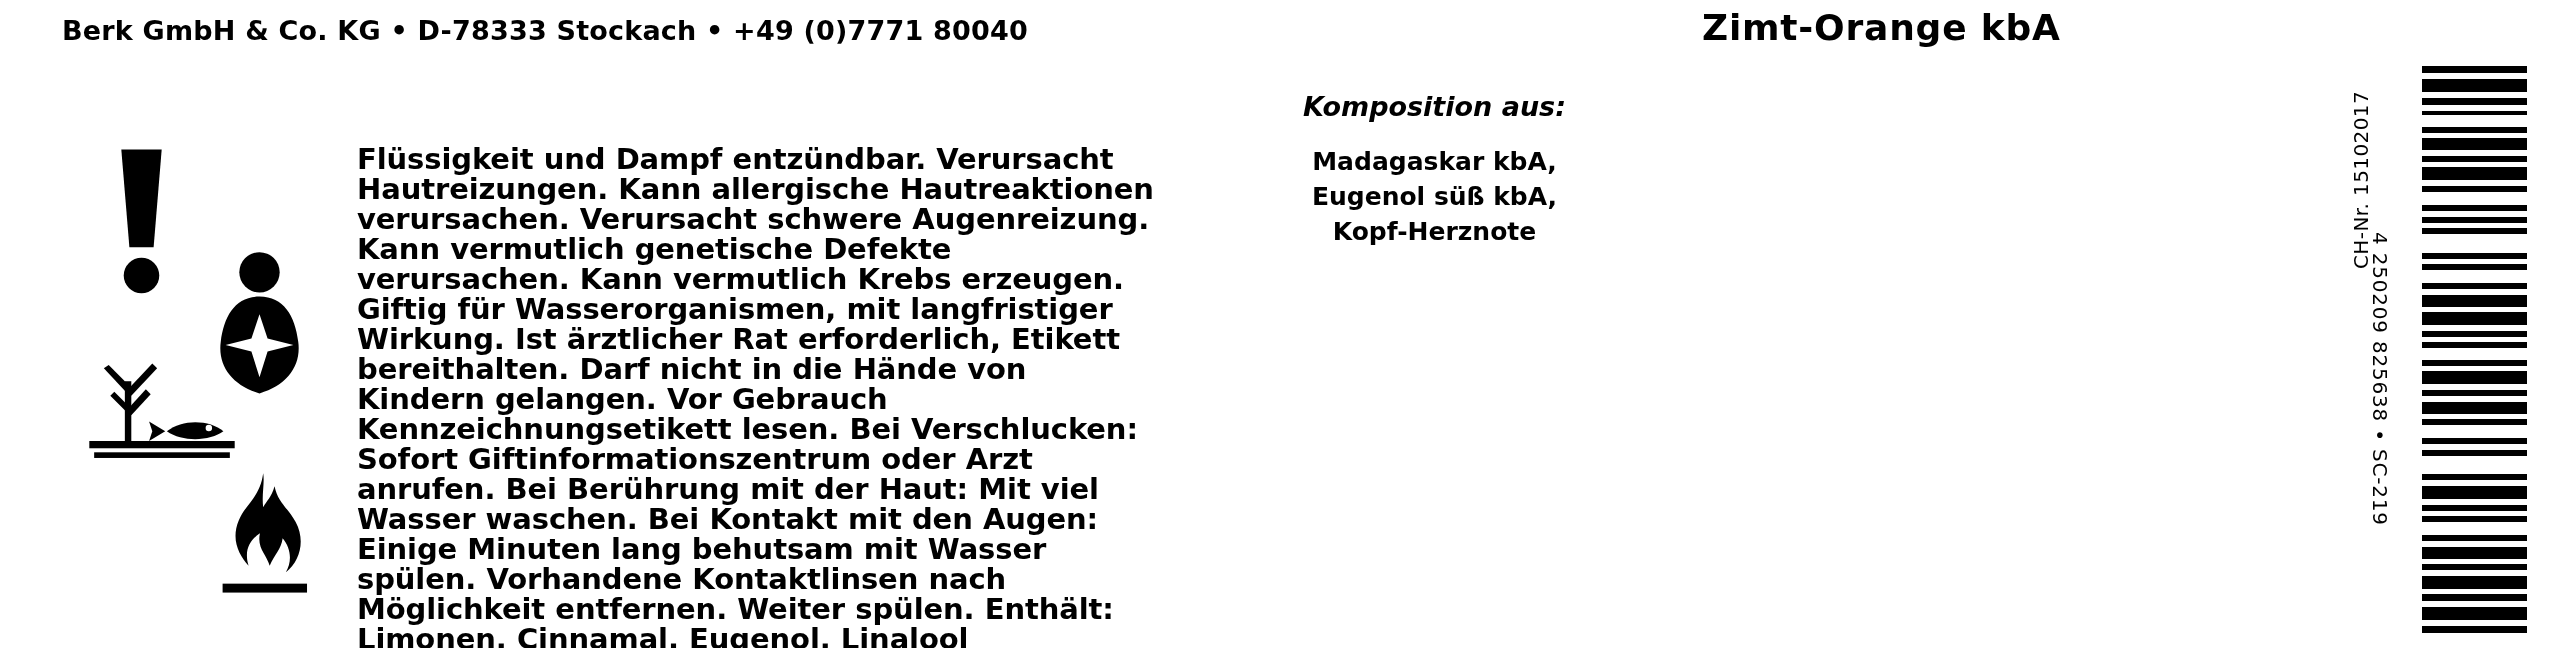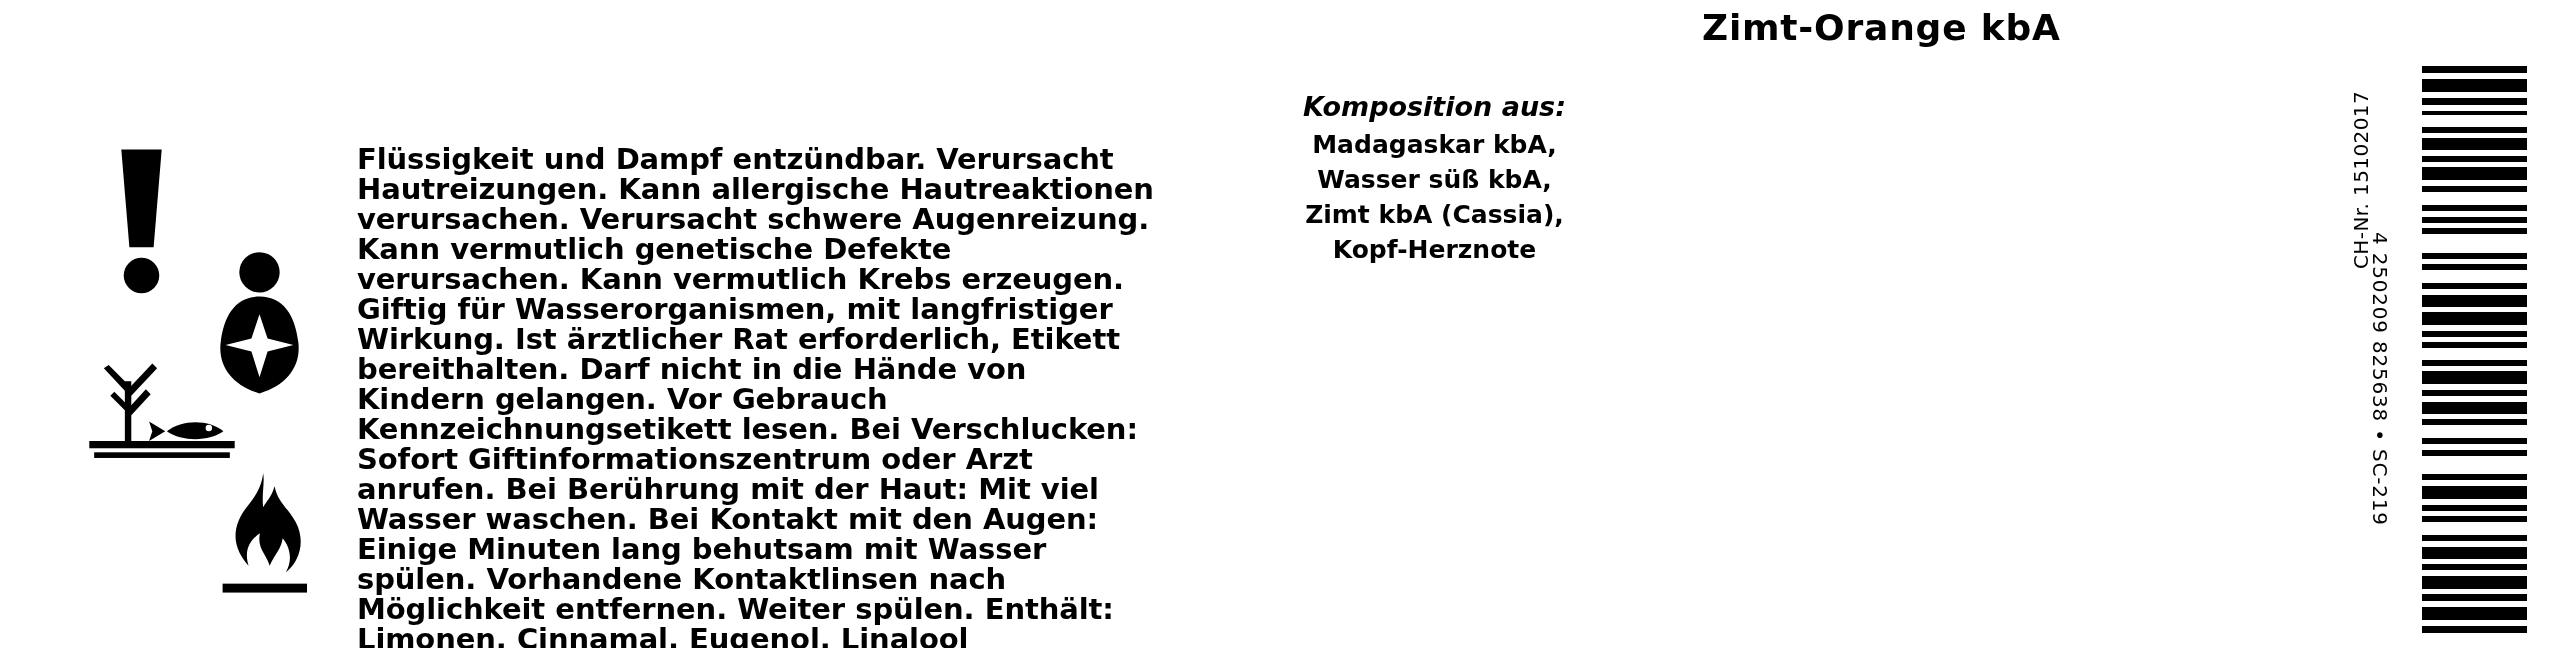--- a/index.html
+++ b/index.html
@@ -81,21 +81,21 @@
     left: 1175px;
     top: 89px;
     width: 519px;
     text-align: center;
   }
   .composition-heading {
     font-size: 27px;
     font-weight: bold;
     font-style: italic;
     line-height: 36px;
-    margin-bottom: 2px;
+    margin-bottom: 19px;
   }
   .composition-line {
     font-size: 25px;
     font-weight: bold;
     line-height: 35px;
     white-space: nowrap;
   }
 
   
   .barcode-wrap {
@@ -139,20 +139,21 @@
     white-space: nowrap;
     transform: rotate(-90deg);
     transform-origin: left top;
   }
 </style>
 </head>
 <body>
 
 <div class="label-root">
 
+  <div class="company-line">Berk GmbH &amp; Co. KG • D-78333 Stockach • +49 (0)7771 80040</div>
 
   <div class="product-title">Zimt-Orange kbA</div>
 
   <div class="pictograms">
 
     <div class="ghs ghs-exclam">
       <svg width="105" height="154" viewBox="0 0 130 190" aria-hidden="true">
         <path d="M40 4 L90 4 L80 125 L50 125 Z" fill="#000"></path>
         <circle cx="65" cy="160" r="22" fill="#000"></circle>
       </svg>
@@ -191,22 +192,21 @@
       </svg>
     </div>
 
   </div>
 
   <div class="hazard-text">Flüssigkeit und Dampf entzündbar. Verursacht Hautreizungen. Kann allergische Hautreaktionen verursachen. Verursacht schwere Augenreizung. Kann vermutlich genetische Defekte verursachen. Kann vermutlich Krebs erzeugen. Giftig für Wasserorganismen, mit langfristiger Wirkung. Ist ärztlicher Rat erforderlich, Etikett bereithalten. Darf nicht in die Hände von Kindern gelangen. Vor Gebrauch Kennzeichnungsetikett lesen. Bei Verschlucken: Sofort Giftinformationszentrum oder Arzt anrufen. Bei Berührung mit der Haut: Mit viel Wasser waschen. Bei Kontakt mit den Augen: Einige Minuten lang behutsam mit Wasser spülen. Vorhandene Kontaktlinsen nach Möglichkeit entfernen. Weiter spülen. Enthält: Limonen, Cinnamal, Eugenol, Linalool</div>
 
   <div class="composition">
     <div class="composition-heading">Komposition aus:</div>
     <div class="composition-line">Madagaskar kbA,</div>
-    <div class="composition-line">Wasser süß kbA,</div>
-    <div class="composition-line">Zimt kbA (Cassia),</div>
+    <div class="composition-line">Eugenol süß kbA,</div>
     <div class="composition-line">Kopf-Herznote</div>
   </div>
 
   <div class="barcode-wrap">
     <div class="barcode-bars" id="barcode-bars">
         <div class="bar" style="top: 0px; height: 7.2px;"></div>
         <div class="bar" style="top: 13px; height: 13px;"></div>
         <div class="bar" style="top: 32px; height: 7.2px;"></div>
         <div class="bar" style="top: 45px; height: 4.3px;"></div>
         <div class="bar" style="top: 61px; height: 5.8px;"></div>

